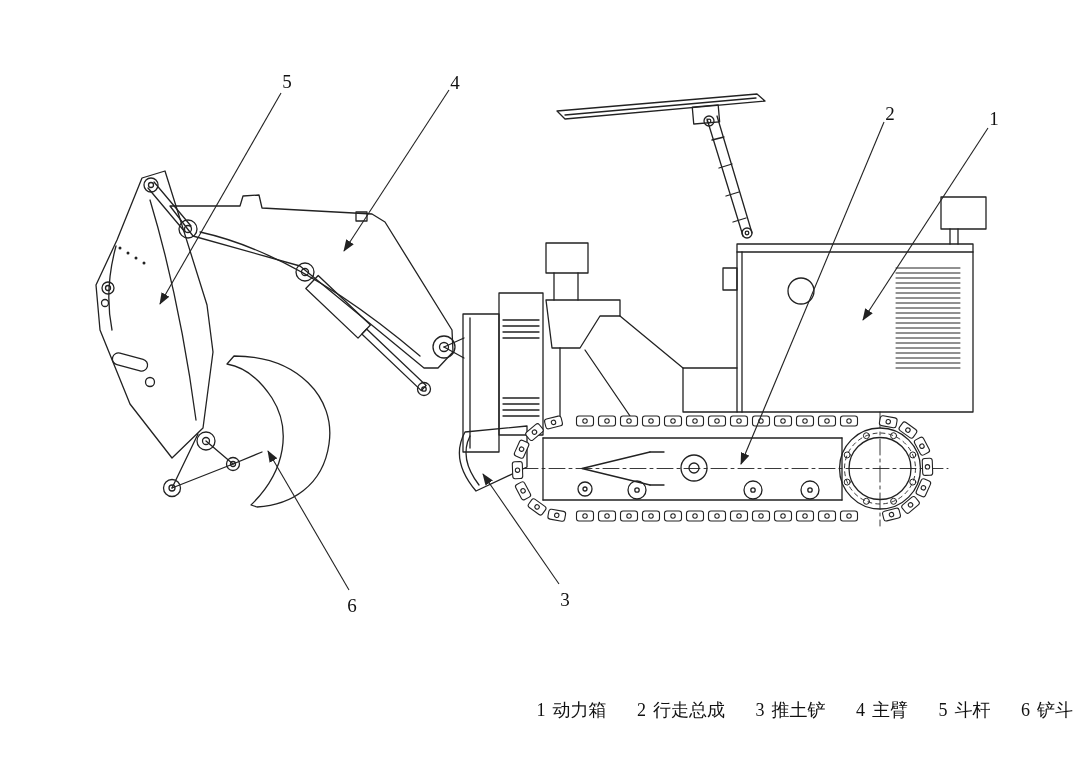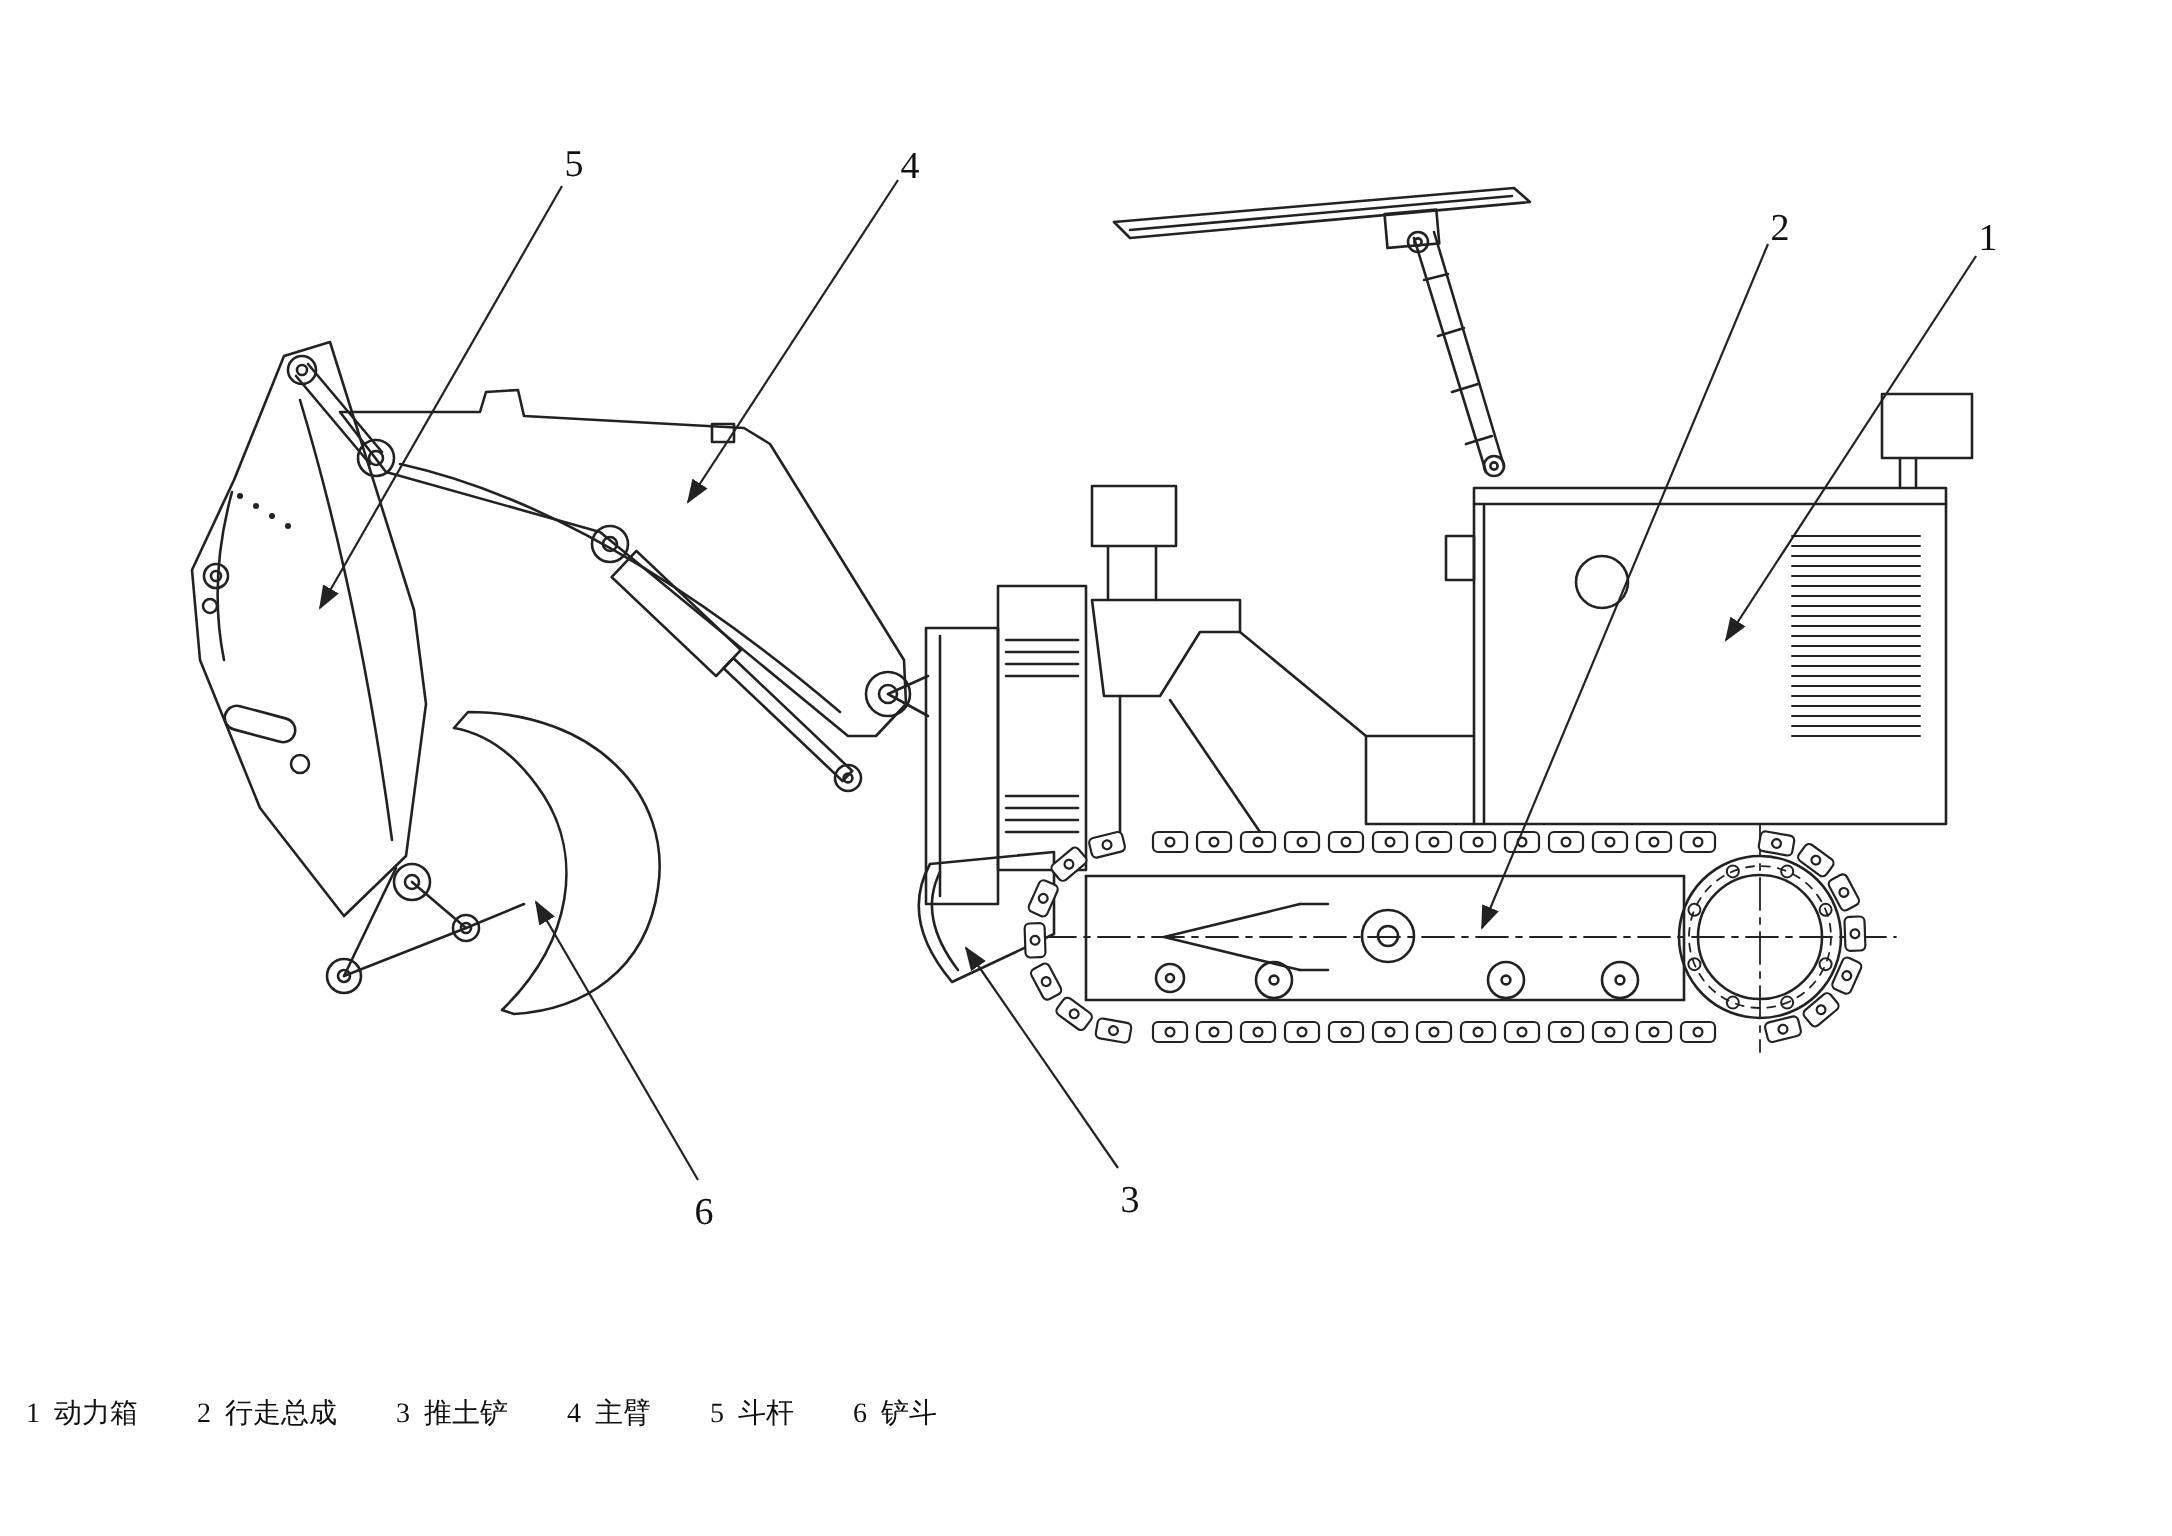--- a/index.html
+++ b/index.html
@@ -1,21 +1,21 @@
 <!DOCTYPE html>
 <html><head>
 <meta charset="utf-8">
 <style>
   * { margin:0; padding:0; box-sizing:border-box; }
   html,body { background:#ffffff; }
   body { font-family:"Liberation Sans", sans-serif; }
   .stage { position:relative; width:1086px; height:768px; background:#ffffff; overflow:hidden; margin:0 auto; }
   .stage svg { position:absolute; left:0; top:0; }
-  .caption { position:absolute; left:0; right:0; top:698px; text-align:left;
-             font-size:14px; color:#111; font-family:"Liberation Serif","DejaVu Serif",serif; }
+  .caption { position:absolute; left:0; right:0; top:698px; text-align:right;
+             font-size:18px; color:#111; font-family:"Liberation Serif","DejaVu Serif",serif; }
   .cap-item { display:inline-block; margin:0 13px; white-space:nowrap; }
   .cap-num { margin-right:7px; }
   text.callout { font-size:19px; fill:#111; font-family:"Liberation Serif","DejaVu Serif",serif; }
 </style>
 </head>
 <body>
 
 <div class="stage">
   <svg width="1086" height="768" viewBox="0 0 1086 768">
     <defs>

